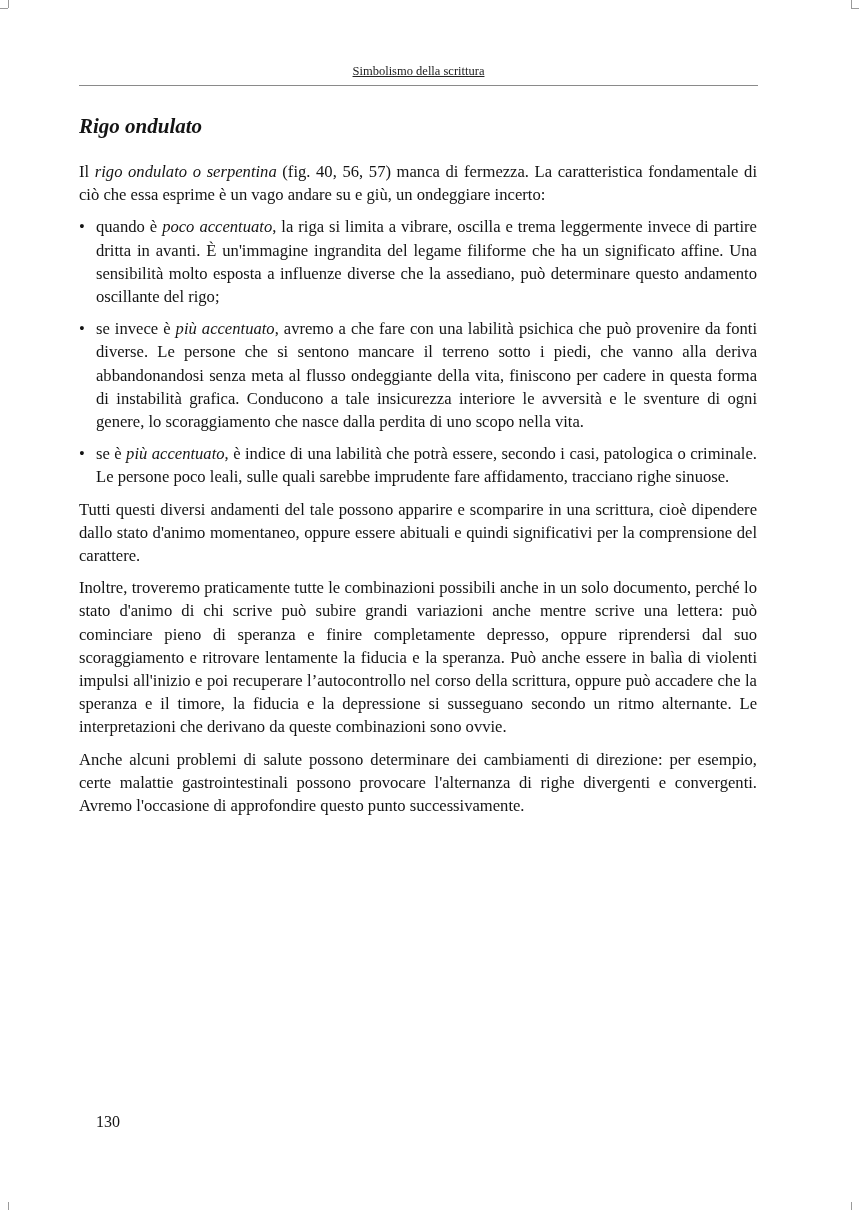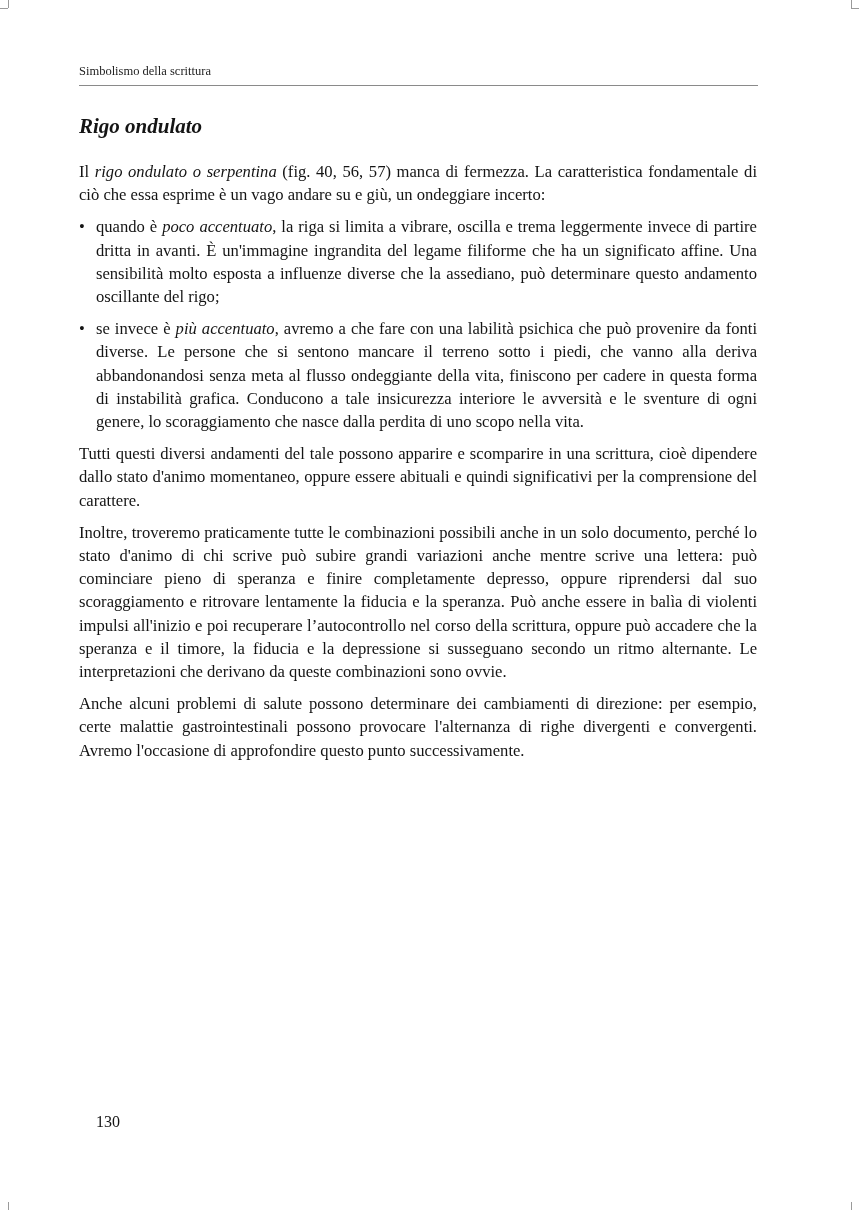--- a/index.html
+++ b/index.html
@@ -1,20 +1,20 @@
 <!DOCTYPE html>
 <html><head>
 <meta charset="utf-8">
 <style>
   html, body { margin: 0; padding: 0; background: #ffffff; }
   body { width: 859px; height: 1210px; position: relative; overflow: hidden;
          font-family: "Liberation Serif", "DejaVu Serif", serif; color: #141414; }
   .crop { position: absolute; background: #9a9a9a; }
-  .header { position: absolute; left: 79px; top: 64px; width: 679px; 
-            font-size: 12.5px; color: #222; }
+  .header { position: absolute; left: 79px; top: 64px; width: 679px; text-align: center;
+            font-size: 12.5px; color: #222; text-decoration: underline; }
   .header-rule { position: absolute; left: 79px; top: 85px; width: 679px; height: 1px; background: #8a8a8a; }
   .title { position: absolute; left: 79px; top: 114px; font-size: 21px; font-weight: bold; margin: 0; font-style: italic; }
   .body { position: absolute; left: 79px; top: 160px; width: 678px; font-size: 16.6px; line-height: 23.2px; }
   .body p { margin: 0 0 9px 0; text-align: justify; }
   .body ul { list-style: none; margin: 0 0 9px 0; padding: 0; }
   .body li { position: relative; padding-left: 17px; text-align: justify; margin-bottom: 9px; }
   .body li::before { content: "\2022"; position: absolute; left: 0; top: 0; }
   .body li:last-child { margin-bottom: 0; }
   em { font-style: italic; }
   .pageno { position: absolute; left: 96px; top: 1113px; font-size: 16px; }
@@ -34,19 +34,20 @@
 
 <h1 class="title">Rigo ondulato</h1>
 
 <div class="body">
   <p><span>Il </span><em>rigo ondulato o serpentina</em><span> (fig. 40, 56, 57) manca di fermezza. La caratteristica fondamentale di ciò che essa esprime è un vago andare su e giù, un ondeggiare incerto:</span></p>
   <ul>
     <li><span>quando è </span><em>poco accentuato</em><span>, la riga si limita a vibrare, oscilla e trema leggermente invece di partire dritta in avanti. È un'immagine ingrandita del legame filiforme che ha un significato affine. Una sensibilità molto esposta a influenze diverse che la assediano, può determinare questo andamento oscillante del rigo;</span></li>
     <li><span>se invece è </span><em>più accentuato</em><span>, avremo a che fare con una labilità psichica che può provenire da fonti diverse. Le persone che si sentono mancare il terreno sotto i piedi, che vanno alla deriva abbandonandosi senza meta al flusso ondeggiante della vita, finiscono per cadere in questa forma di instabilità grafica. Conducono a tale insicurezza interiore le avversità e le sventure di ogni genere, lo scoraggiamento che nasce dalla perdita di uno scopo nella vita.</span></li>
   </ul>
   <ul>
+    <li><span>se è </span><em>più accentuato</em><span>, è indice di una labilità che potrà essere, secondo i casi, patologica o criminale. Le persone poco leali, sulle quali sarebbe imprudente fare affidamento, tracciano righe sinuose.</span></li>
   </ul>
   <p>Tutti questi diversi andamenti del tale possono apparire e scomparire in una scrittura, cioè dipendere dallo stato d'animo momentaneo, oppure essere abituali e quindi significativi per la comprensione del carattere.</p>
   <p>Inoltre, troveremo praticamente tutte le combinazioni possibili anche in un solo documento, perché lo stato d'animo di chi scrive può subire grandi variazioni anche mentre scrive una lettera: può cominciare pieno di speranza e finire completamente depresso, oppure riprendersi dal suo scoraggiamento e ritrovare lentamente la fiducia e la speranza. Può anche essere in balìa di violenti impulsi all'inizio e poi recuperare l’autocontrollo nel corso della scrittura, oppure può accadere che la speranza e il timore, la fiducia e la depressione si susseguano secondo un ritmo alternante. Le interpretazioni che derivano da queste combinazioni sono ovvie.</p>
   <p>Anche alcuni problemi di salute possono determinare dei cambiamenti di direzione: per esempio, certe malattie gastrointestinali possono provocare l'alternanza di righe divergenti e convergenti. Avremo l'occasione di approfondire questo punto successivamente.</p>
 </div>
 
 <div class="pageno">130</div>
 
 </body></html>

